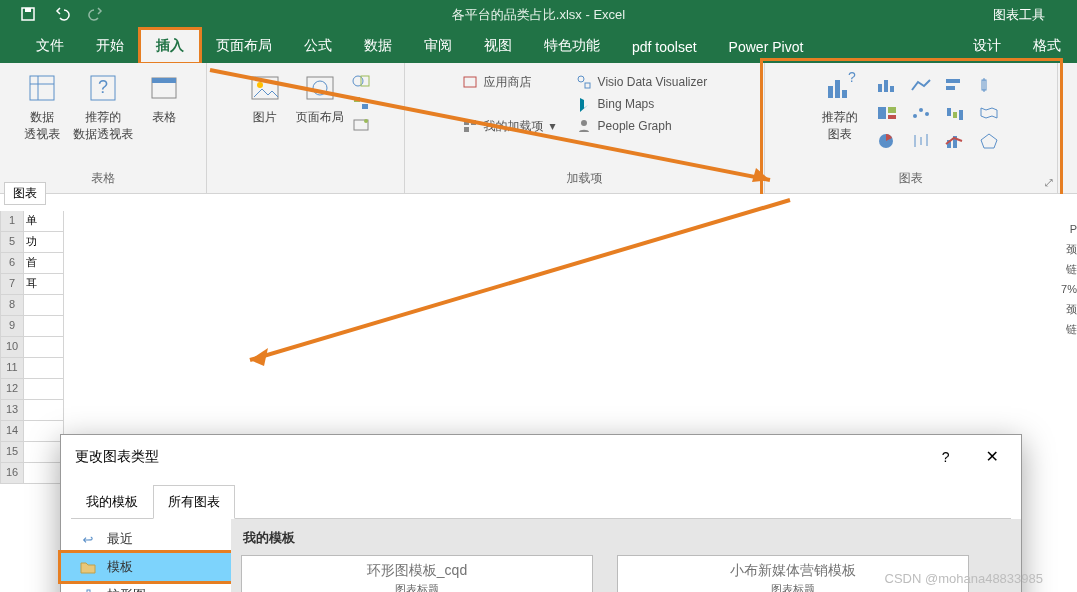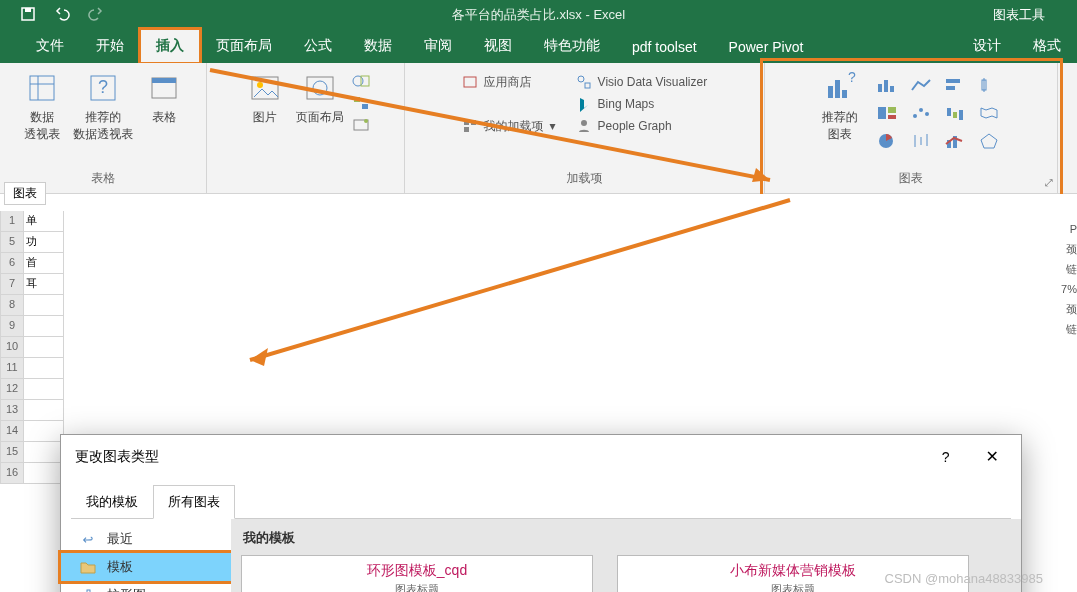--- a/index.html
+++ b/index.html
@@ -42,21 +42,21 @@
 .dlg-tabs .dt.active{border:1px solid #ccc;border-bottom:1px solid #fff;background:#fff}
 .dlg-body{display:flex;height:calc(100% - 76px)}
 .dlg-side{width:170px;border-right:0;padding:6px 0}
 .cat{display:flex;align-items:center;gap:10px;padding:5px 8px 5px 18px;font-size:13px;color:#333;cursor:pointer}
 .cat.sel{background:#7dd3fc;outline:3px solid #e67e22;outline-offset:0px}
 .cat .ci{width:18px;height:16px;display:flex;align-items:center;justify-content:center;color:#5a8fc8}
 .dlg-main{flex:1;background:#e6e6e6;padding:10px;position:relative;overflow:hidden}
 .tmpl-head{font-size:13px;color:#333;margin:0 0 8px 2px;font-weight:bold}
 .tmpl-row{display:flex;gap:24px}
 .tmpl-card{background:#fff;border:1px solid #bbb;width:350px;height:214px;display:flex;flex-direction:column;align-items:center}
-.tmpl-card .tt{font-size:14px;margin:6px 0 2px;color:#be185d}
+.tmpl-card .tt{font-size:14px;margin:6px 0 2px;color:#737373}
 .tmpl-card .sub{font-size:11px;color:#666;margin-bottom:4px}
 .watermark{position:absolute;right:34px;bottom:6px;color:#bdbdbd;font-size:13px;pointer-events:none}
 .arrow{position:absolute;pointer-events:none}
 .arrow line{stroke:#e67e22;stroke-width:4}
 .arrow polygon{fill:#e67e22}
 </style>
 </head>
 <body>
 
 <div class="titlebar">

